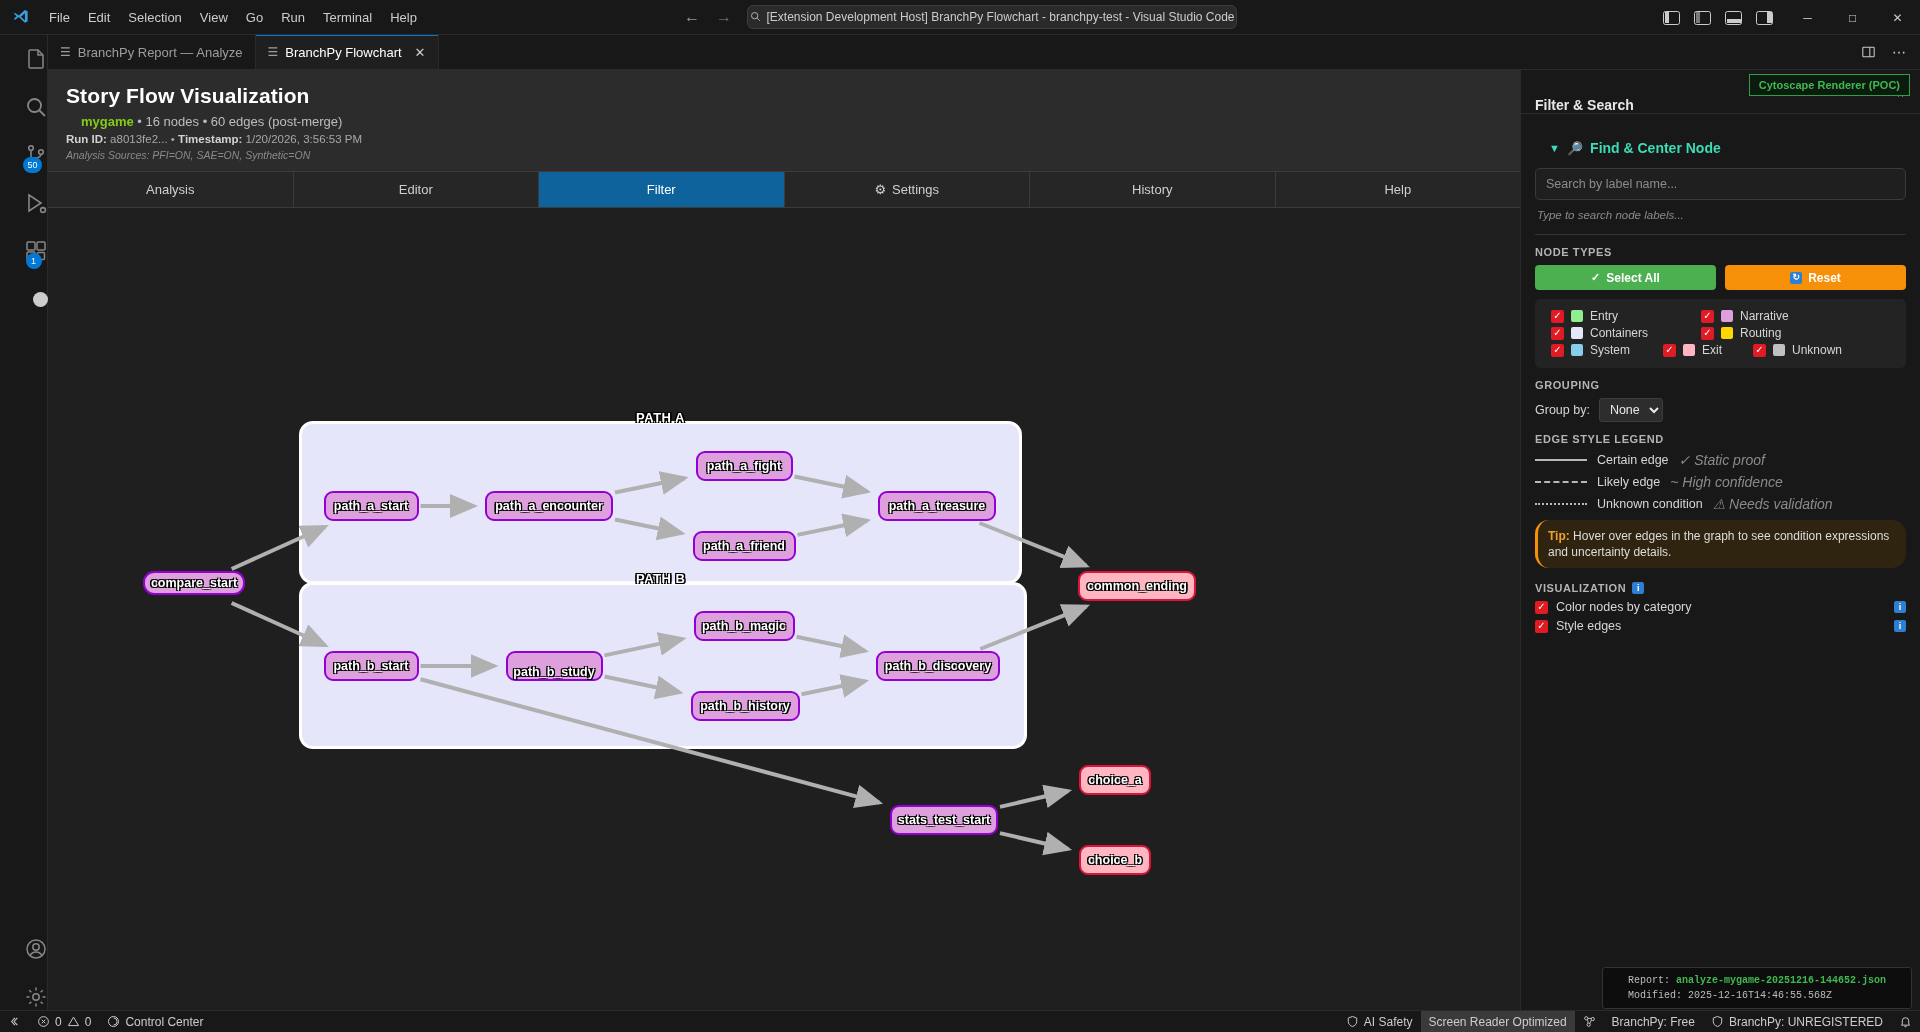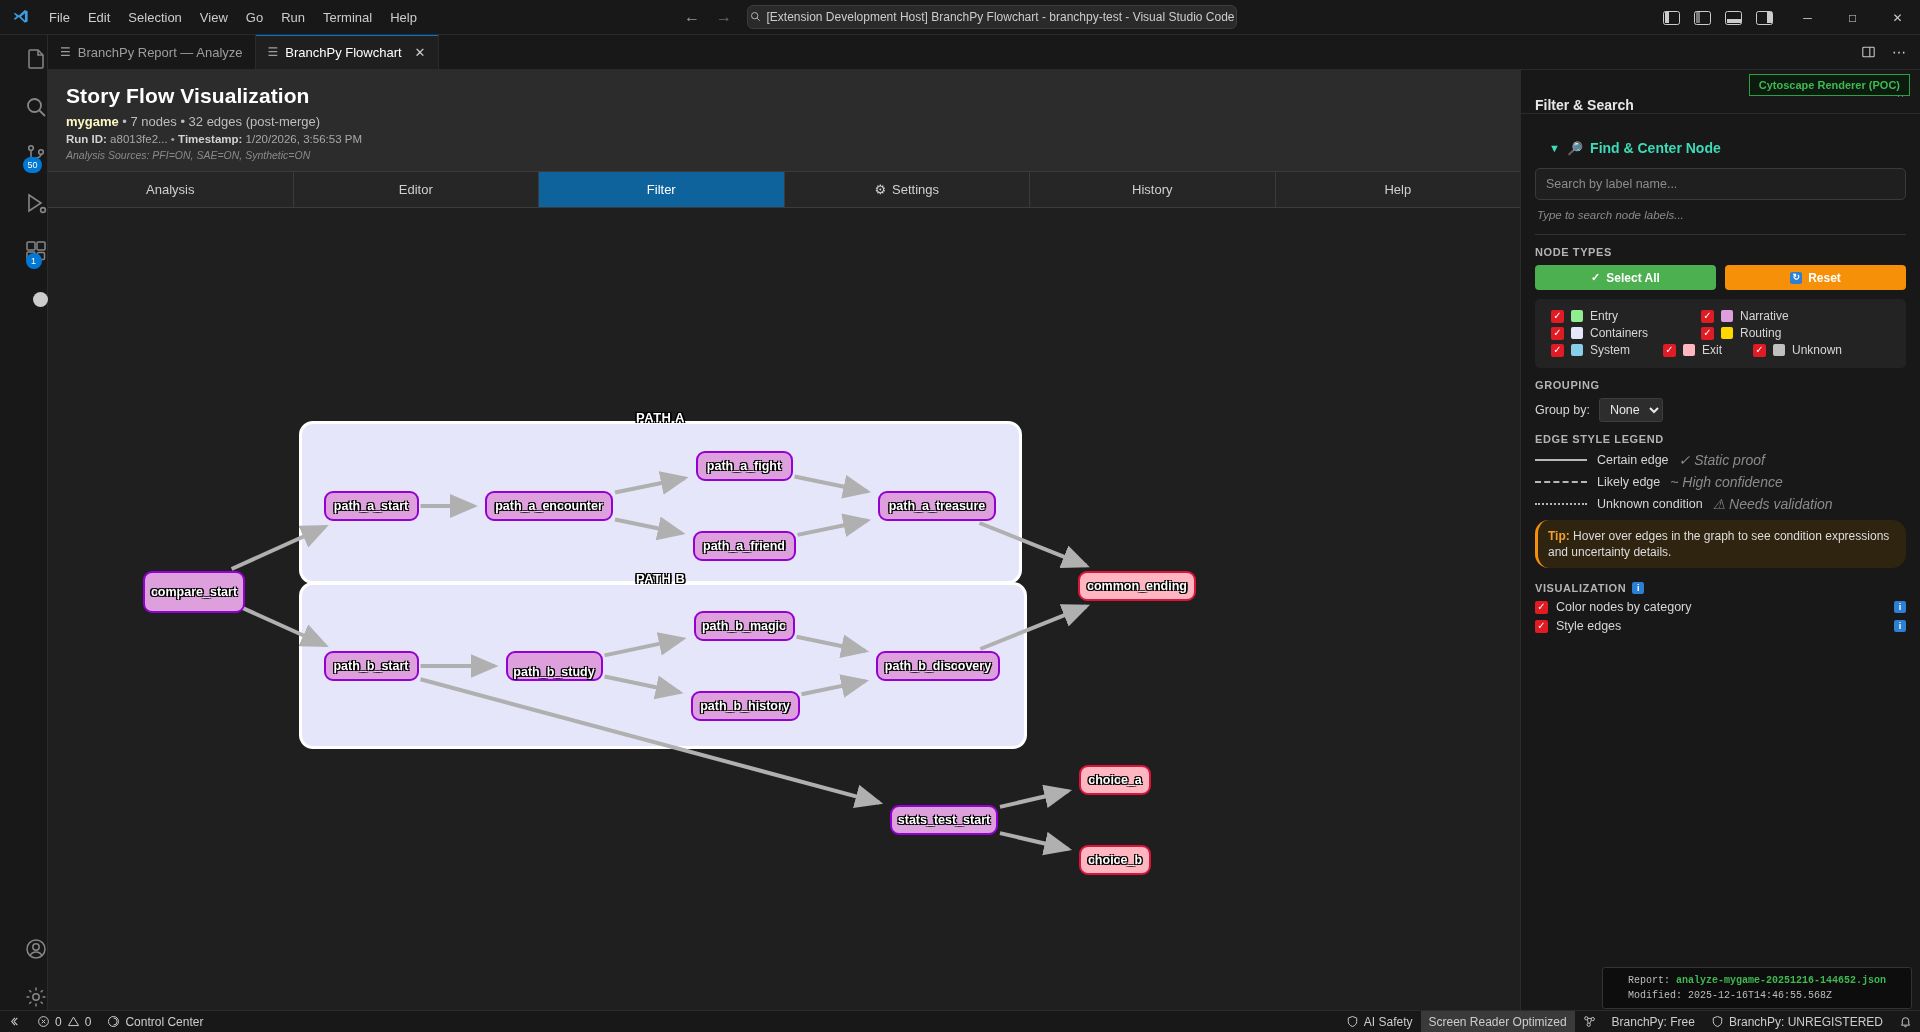--- a/index.html
+++ b/index.html
@@ -95,21 +95,21 @@
   .editor {
     position: absolute; left: 48px; top: 70px; width: 1472px; height: 951px;
     background: #2c2c2c; overflow: hidden;
   }
   .doc-header {
     padding: 14px 18px 10px 18px; background: #2c2c2c;
     border-bottom: 1px solid #3b3b3b;
   }
   .doc-title { font-size: 21px; font-weight: bold; color: #ffffff; letter-spacing: 0.1px; }
   .doc-sub { margin-top: 6px; font-size: 13px; color: #bdbdbd; }
-  .doc-sub b { color: #fef9c3; }
+  .doc-sub b { color: #84cc16; margin-left: 15px; }
   .doc-meta { margin-top: 4px; font-size: 11.5px; color: #a8a8a8; }
   .doc-meta b { color: #d2d2d2; }
   .doc-sources { margin-top: 4px; font-size: 10.5px; color: #8a8a8a; font-style: italic; }
 
   .tabstrip { display: flex; height: 36px; background: #262626; border-bottom: 1px solid #3b3b3b; }
   .ftab {
     flex: 1; display: flex; align-items: center; justify-content: center; gap: 6px;
     font-size: 13px; color: #cfcfcf; border-right: 1px solid #3b3b3b;
     background: #262626;
   }
@@ -379,21 +379,21 @@
     </span>
     <span class="ico">⋯</span>
   </div>
 </div>
 
 <div class="editor">
 
   <div class="doc-header">
     <div class="doc-title">Story Flow Visualization</div>
     <div class="doc-sub">
-      <b>mygame</b><span> • 7 nodes • 32 edges (post-merge)</span>
+      <b>mygame</b><span> • 16 nodes • 60 edges (post-merge)</span>
     </div>
     <div class="doc-meta">
       <b>Run ID:</b><span> a8013fe2... • </span><b>Timestamp:</b><span> 1/20/2026, 3:56:53 PM</span>
     </div>
     <div class="doc-sources">Analysis Sources: PFI=ON, SAE=ON, Synthetic=ON</div>
   </div>
 
   <div class="tabstrip">
     <div class="ftab">
         <span>Analysis</span>
@@ -443,21 +443,21 @@
           <line x1="952" y1="625.0994152046784" x2="1020.2365645077" y2="641.0611846801637"></line>
         </g>
     </svg>
     <div id="cluster-layer">
         <div class="cluster" style="left: 251px; top: 213px; width: 723px; height: 163px;"></div>
         <div class="cluster-label" style="left: 588px; top: 202px;">PATH A</div>
         <div class="cluster" style="left: 251px; top: 374px; width: 728px; height: 167px;"></div>
         <div class="cluster-label" style="left: 588px; top: 363px;">PATH B</div>
       </div>
     <div id="node-layer">
-        <div class="node narrative" style="left: 95px; top: 363px; width: 102px; height: 42px;">
+        <div class="node narrative" style="left: 95px; top: 363px; width: 102px; height: 24px; border-radius: 11px;">
           <span>compare_start</span>
         </div>
         <div class="node narrative" style="left: 275.5px; top: 283px; width: 95px; height: 30px;">
           <span>path_a_start</span>
         </div>
         <div class="node narrative" style="left: 437px; top: 283px; width: 128px; height: 30px;">
           <span>path_a_encounter</span>
         </div>
         <div class="node narrative" style="left: 647.5px; top: 243px; width: 97px; height: 30px;">
           <span>path_a_fight</span>

